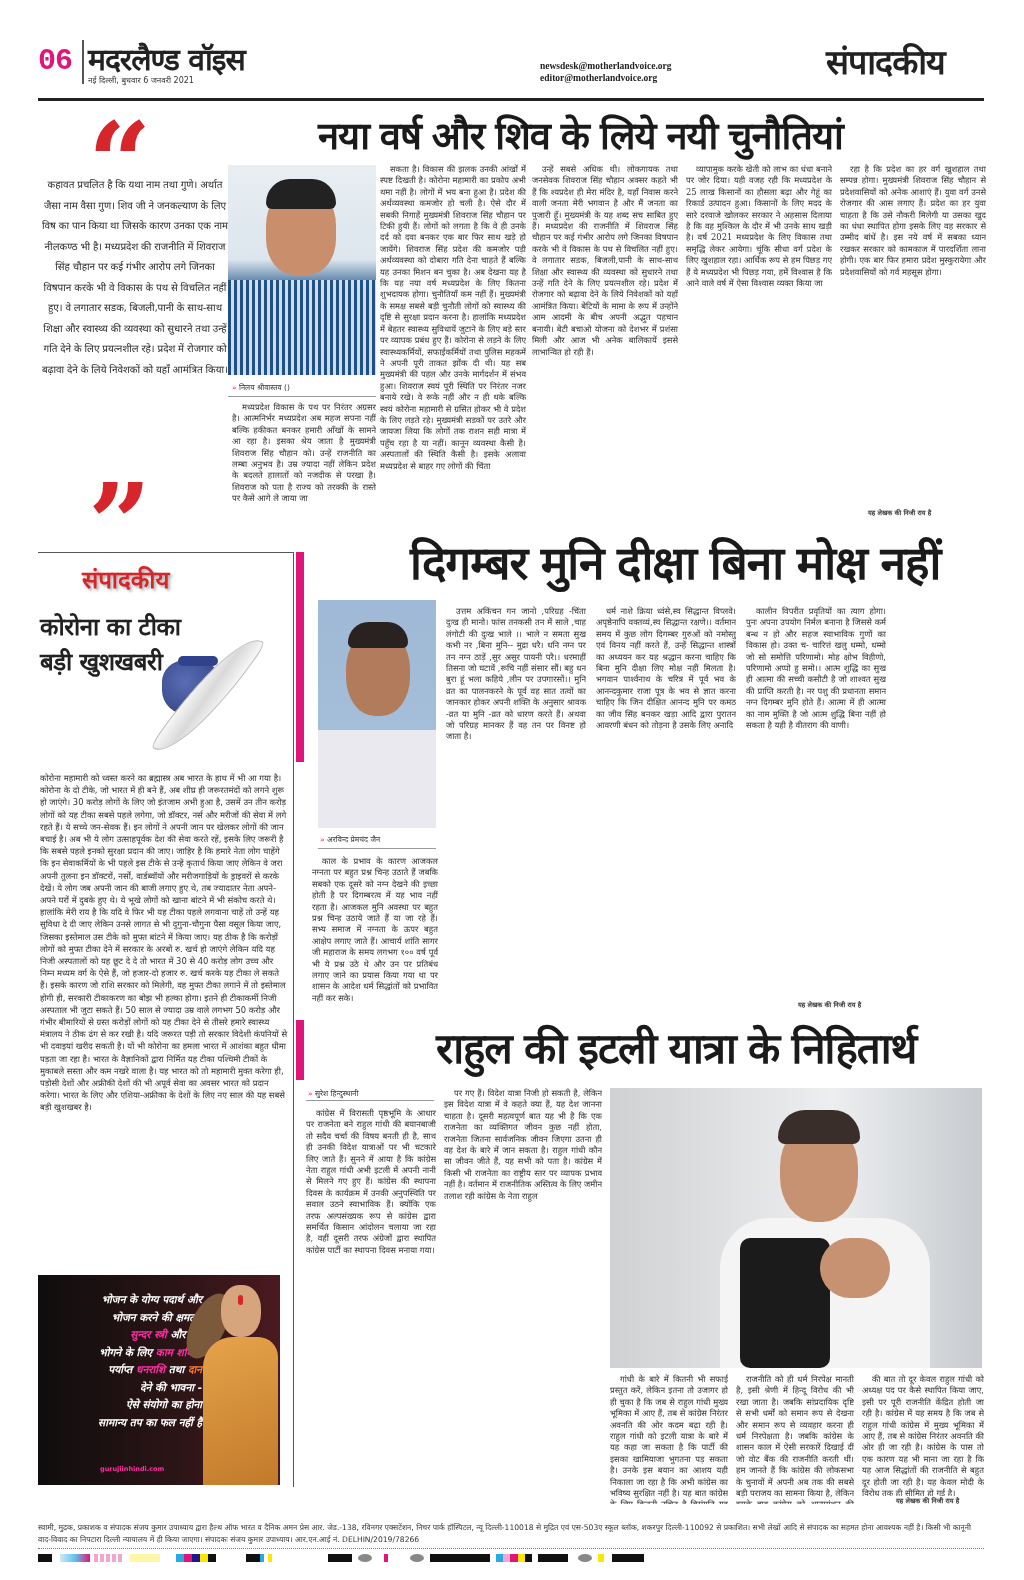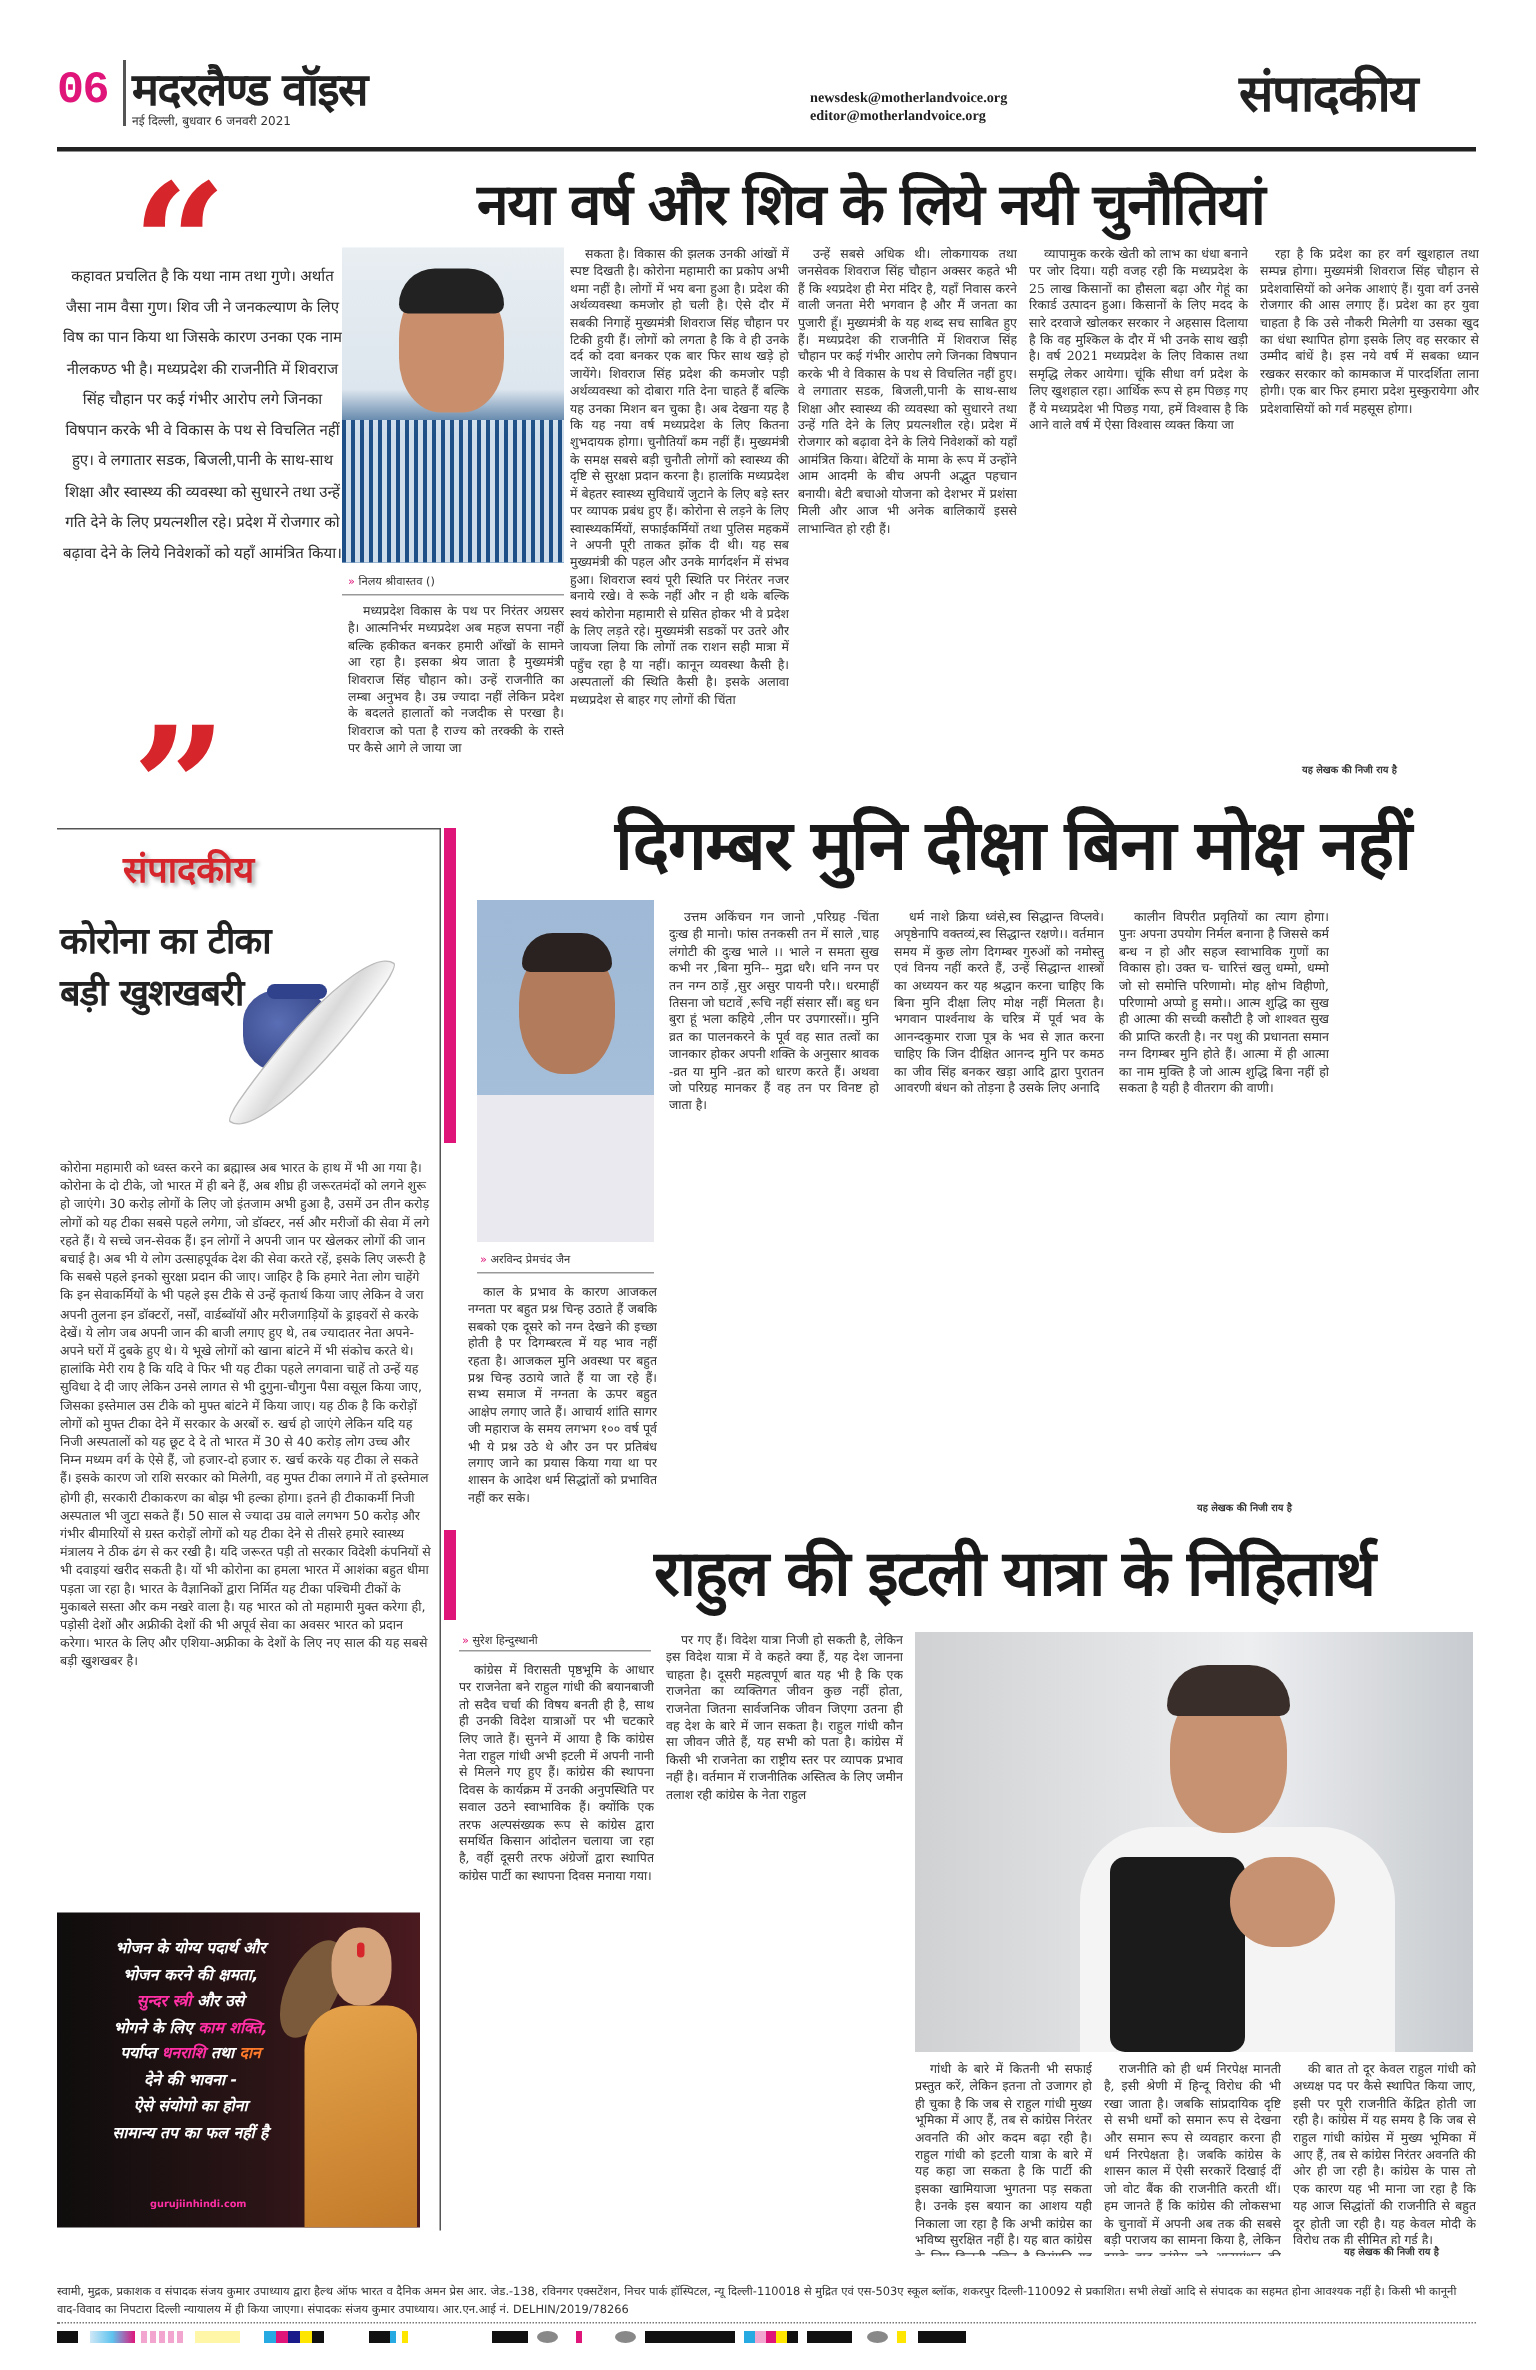--- a/index.html
+++ b/index.html
@@ -67,21 +67,21 @@
   .edit-title { left: 40px; top: 610px; width: 170px; font-family: "DejaVu Sans", sans-serif; font-weight: bold; font-size: 24px; line-height: 35px; color: #222; letter-spacing: -0.5px; }
   .inkpot { left: 162px; top: 660px; width: 58px; height: 55px; background: radial-gradient(ellipse at 40% 40%, #5a6eb5, #2c3a7a); border-radius: 40% 40% 45% 45%; }
   .inkpot-lip { left: 178px; top: 656px; width: 40px; height: 10px; background:#31428d; border-radius: 6px; }
   .feather { left: 190px; top: 620px; width: 36px; height: 150px; background: linear-gradient(90deg,#f7f7f7,#d9d9d9,#f7f7f7); border-radius: 90% 10% 90% 10%; transform: rotate(35deg); border: 1px solid #bbb; }
 
   .magenta-bar { background: #e0157a; }
   .mbar-1 { left: 296px; top: 552px; width: 8px; height: 210px; }
   .mbar-2 { left: 296px; top: 1020px; width: 8px; height: 60px; }
 
   .quote-img { left: 38px; top: 1275px; width: 242px; height: 210px; background: linear-gradient(90deg,#0f0d0d 0%,#2a1416 55%,#4a1a1f 100%); overflow:hidden; }
-  .quote-img .poem { position:absolute; left: 14px; top: 16px; width: 150px; text-align: center; font-family: "DejaVu Sans", sans-serif; font-weight: bold; font-style: italic; font-size: 10.5px; line-height: 17.5px; color: #fff; }
+  .quote-img .poem { position:absolute; left: 14px; top: 16px; width: 150px; text-align: right; font-family: "DejaVu Sans", sans-serif; font-weight: bold; font-style: italic; font-size: 10.5px; line-height: 17.5px; color: #fff; }
   .quote-img .pink { color: #ff2fa4; }
   .quote-img .orange { color: #ff7b2c; }
   .quote-img .site { position:absolute; left: 62px; top: 190px; font-family: "DejaVu Sans", sans-serif; font-size: 6.5px; color: #ff2fa4; font-weight: bold; }
   .quote-img .sage { position:absolute; left: 165px; top: 10px; width: 75px; height: 200px; }
   .sage .head { position:absolute; left: 18px; top: 0; width: 40px; height: 52px; border-radius: 45%; background:#d6a57d; }
   .sage .tilak { position:absolute; left: 35px; top: 10px; width: 5px; height: 10px; background:#d7252c; border-radius: 3px; }
   .sage .robe { position:absolute; left: 0; top: 52px; width: 75px; height: 148px; background: linear-gradient(160deg,#e6a34a,#c27a2a); border-radius: 30px 20px 0 0; }
   .sage .tuft { position:absolute; left: -12px; top: 6px; width: 34px; height: 70px; background:#7a5a3a; border-radius: 50% 10% 50% 50%; transform: rotate(25deg); }
 
   

